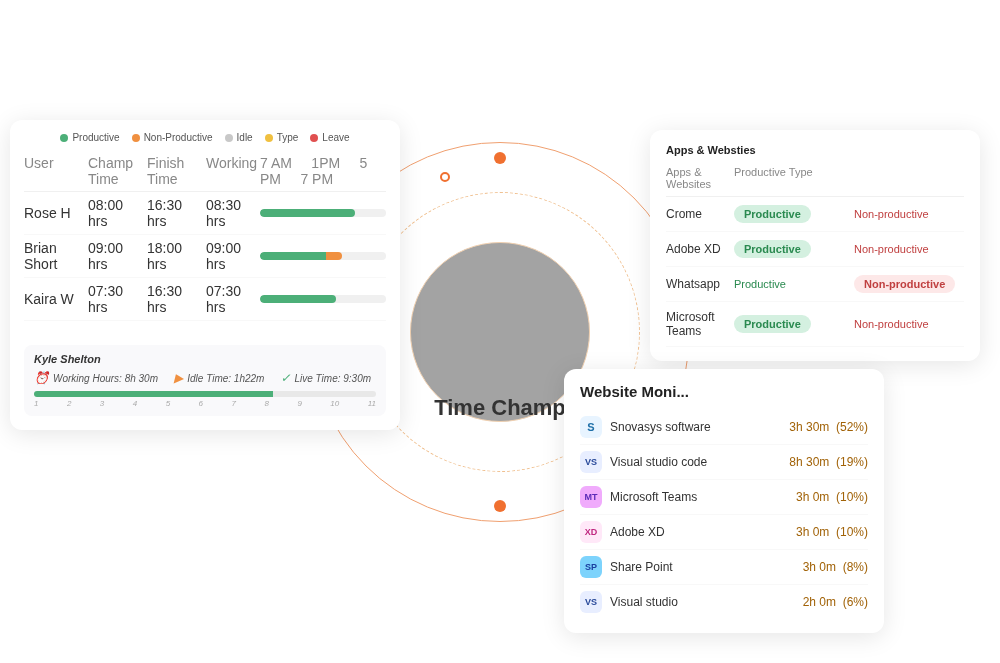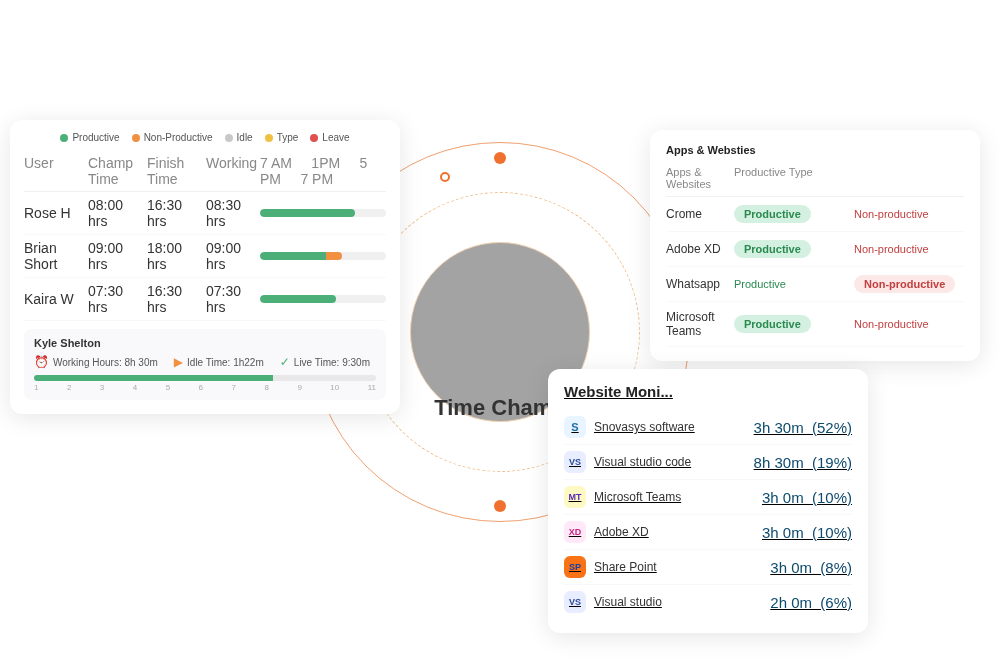--- a/index.html
+++ b/index.html
@@ -149,24 +149,25 @@
     }
 
     .bar-fill {
       height: 100%;
       border-radius: 4px;
     }
 
     .bar-green { background: #4caf78; }
 
     .user-detail-box {
-      margin-top: 8px;
+      margin-top: 24px;
       background: #f9f9fb;
       border-radius: 8px;
       padding: 8px 10px;
+      font-style: italic;
     }
 
     .user-detail-name {
       font-size: 11px;
       font-weight: 600;
       color: #333;
       margin-bottom: 6px;
     }
 
     .stats-row {
@@ -261,29 +262,28 @@
     }
 
     .text-nonproductive {
       color: #c04040;
       font-size: 11px;
     }
 
     
     .card-bottom {
       position: absolute;
-      right: 132px;
+      right: 116px;
       bottom: 30px;
       width: 320px;
       background: #ffffff;
       border-radius: 12px;
       box-shadow: 0 4px 24px rgba(0,0,0,0.10);
       padding: 14px 16px;
       font-size: 12px;
-      text-decoration: underline;
     }
 
     .card-bottom-title {
       font-size: 15px;
       font-weight: 700;
       color: #222;
       margin-bottom: 10px;
     }
 
     .monitoring-row {
@@ -305,34 +305,34 @@
       display: flex;
       align-items: center;
       justify-content: center;
       font-size: 11px;
       font-weight: 700;
       flex-shrink: 0;
     }
 
     .icon-snovasys { background: #e8f4ff; color: #1e6fa8; }
     .icon-vscode { background: #e8eeff; color: #2a4a9a; }
-    .icon-teams { background: #fef9c3; color: #5a2ab8; }
+    .icon-teams { background: #f0abfc; color: #5a2ab8; }
     .icon-adobexd { background: #ffe8f8; color: #c02880; }
-    .icon-sharepoint { background: #f97316; color: #1a3fa0; }
+    .icon-sharepoint { background: #7dd3fc; color: #1a3fa0; }
     .icon-vstudio { background: #e8eeff; color: #2a4a9a; }
 
     .app-name {
       flex: 1;
       font-size: 12px;
       color: #333;
     }
 
     .app-time {
-      font-size: 15px;
-      color: #0c4a6e;
+      font-size: 12px;
+      color: #a16207;
       text-align: left;
     }
   </style>
 </head>
 <body>
 
 <div class="circle-container">
   <div class="circle-outer"></div>
   <div class="circle-middle"></div>
   <div class="circle-inner">

